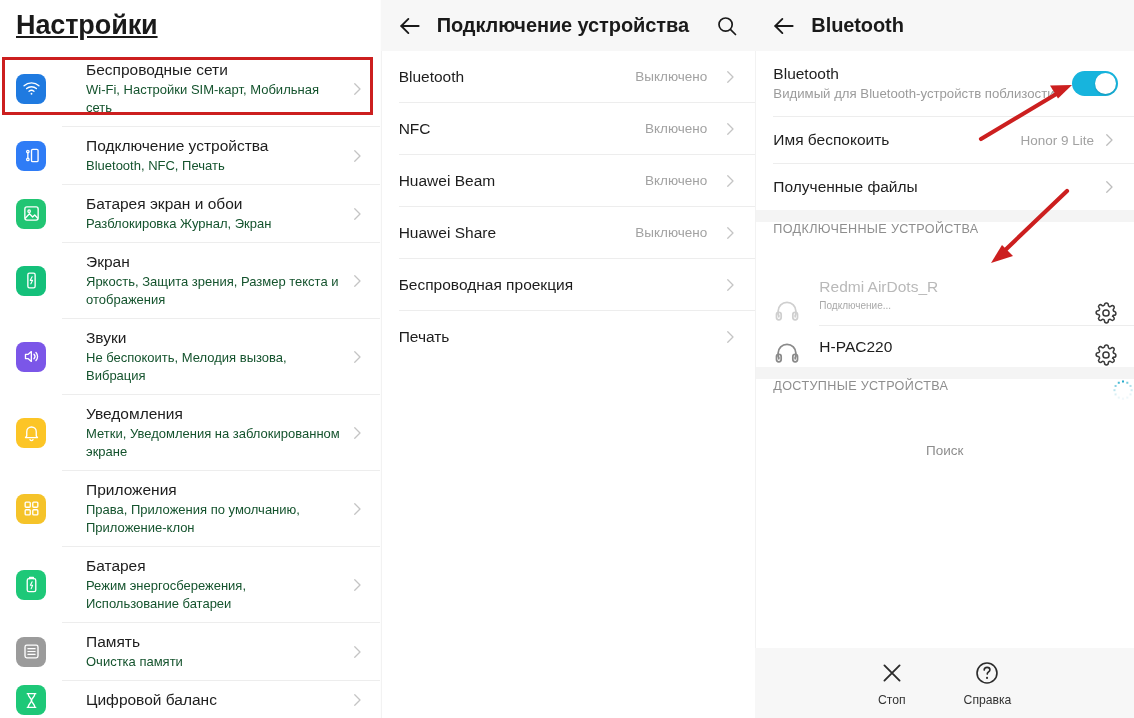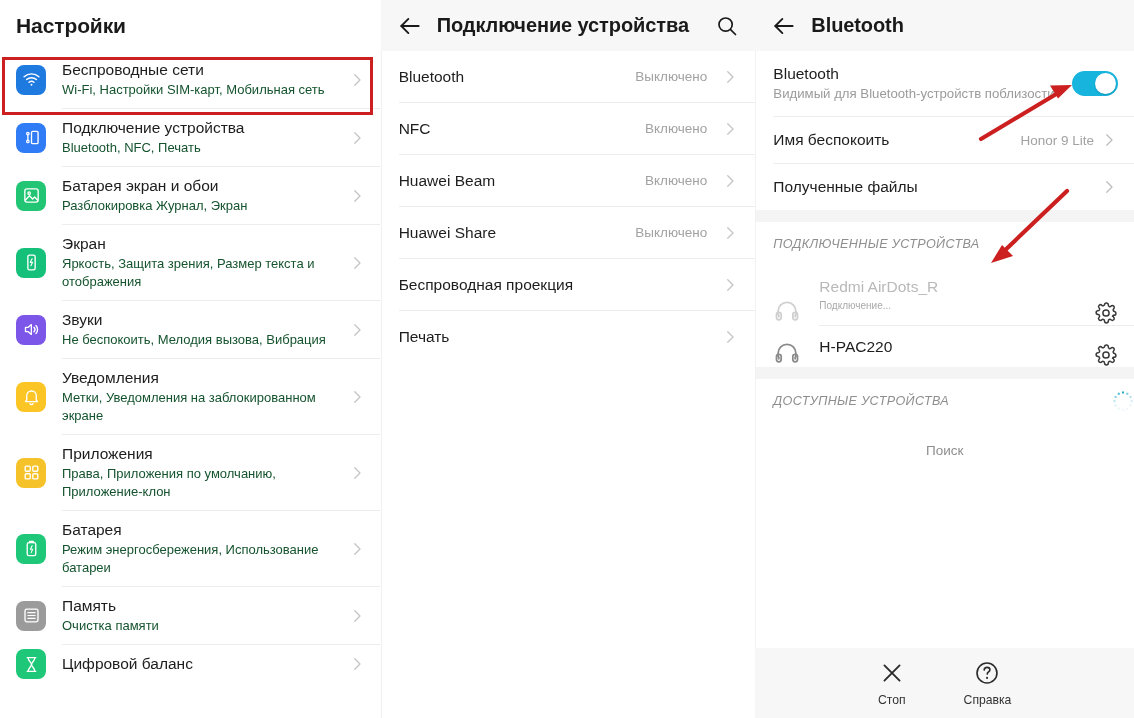--- a/index.html
+++ b/index.html
@@ -28,35 +28,35 @@
 
   
   .hdr{
     height:51px;display:flex;align-items:center;background:#f7f7f7;
     padding:0 16px;box-sizing:border-box;position:relative;
   }
   .hdr.plain{background:#ffffff;}
   .hdr-title{
     font-size:20px;font-weight:bold;color:#1a1a1a;letter-spacing:-0.1px;
   }
-  .hdr-title.big{font-size:21px;}
+  .hdr-title.big{font-size:27px;text-decoration:underline;}
   .back-ic{width:26px;height:26px;margin-right:14px;flex:0 0 auto;display:block;}
   .search-ic{width:24px;height:24px;margin-left:auto;display:block;}
 
   
   .s-list{background:#fff;}
   .s-row{
     display:flex;align-items:center;padding:0 14px 0 16px;
     box-sizing:border-box;position:relative;background:#fff;
   }
   .s-ico{
     width:30px;height:30px;border-radius:8px;flex:0 0 auto;
     display:flex;align-items:center;justify-content:center;margin-right:16px;
   }
-  .s-txt{flex:1 1 auto;min-width:0;padding:9px 0;}
+  .s-txt{flex:1 1 auto;min-width:0;padding:9px 0;margin-left:24px;}
   .s-title{font-size:15.5px;color:#1d1d1d;line-height:20px;}
   .s-sub{font-size:13px;color:#14532d;line-height:18px;margin-top:1px;}
   .s-chev{flex:0 0 auto;width:18px;height:18px;margin-left:6px;}
   .s-div{height:1px;background:#ededed;margin-left:62px;}
 
   .hl-box{
     position:absolute;left:2px;top:57px;width:371px;height:58px;
     border:3px solid #cc1f1f;box-sizing:border-box;pointer-events:none;z-index:5;
   }
 
@@ -82,22 +82,22 @@
     width:46px;height:25px;border-radius:13px;background:#17b4dd;
     position:relative;flex:0 0 auto;align-self:center;margin-left:10px;
   }
   .toggle .knob{
     position:absolute;top:2px;right:2px;width:21px;height:21px;border-radius:50%;
     background:#fff;box-shadow:0 1px 2px rgba(0,0,0,.18);
   }
 
   .r-sep{height:12px;background:#f4f4f4;}
   .sec-hdr{
-    display:flex;align-items:center;padding:0 0 0 18px;height:44px;
-    font-size:12.6px;letter-spacing:.35px;color:#8e8e8e;font-style:italic;
+    display:flex;align-items:flex-start;padding:0 0 0 18px;height:44px;
+    font-size:12.6px;letter-spacing:.35px;color:#8e8e8e;
   }
   .sec-hdr .lbl{flex:1 1 auto;}
 
   .dev-row{display:flex;align-items:flex-end;padding:0 16px 0 18px;}
   .dev-ic{width:28px;height:28px;flex:0 0 auto;margin-right:18px;}
   .dev-txt{flex:1 1 auto;min-width:0;padding:10px 0;}
   .dev-name{font-size:15.5px;color:#1d1d1d;line-height:21px;}
   .dev-name.dim{color:#b9b9b9;}
   .dev-state{font-size:10px;color:#a9a9a9;line-height:18px;}
   .gear{width:24px;height:24px;flex:0 0 auto;}

